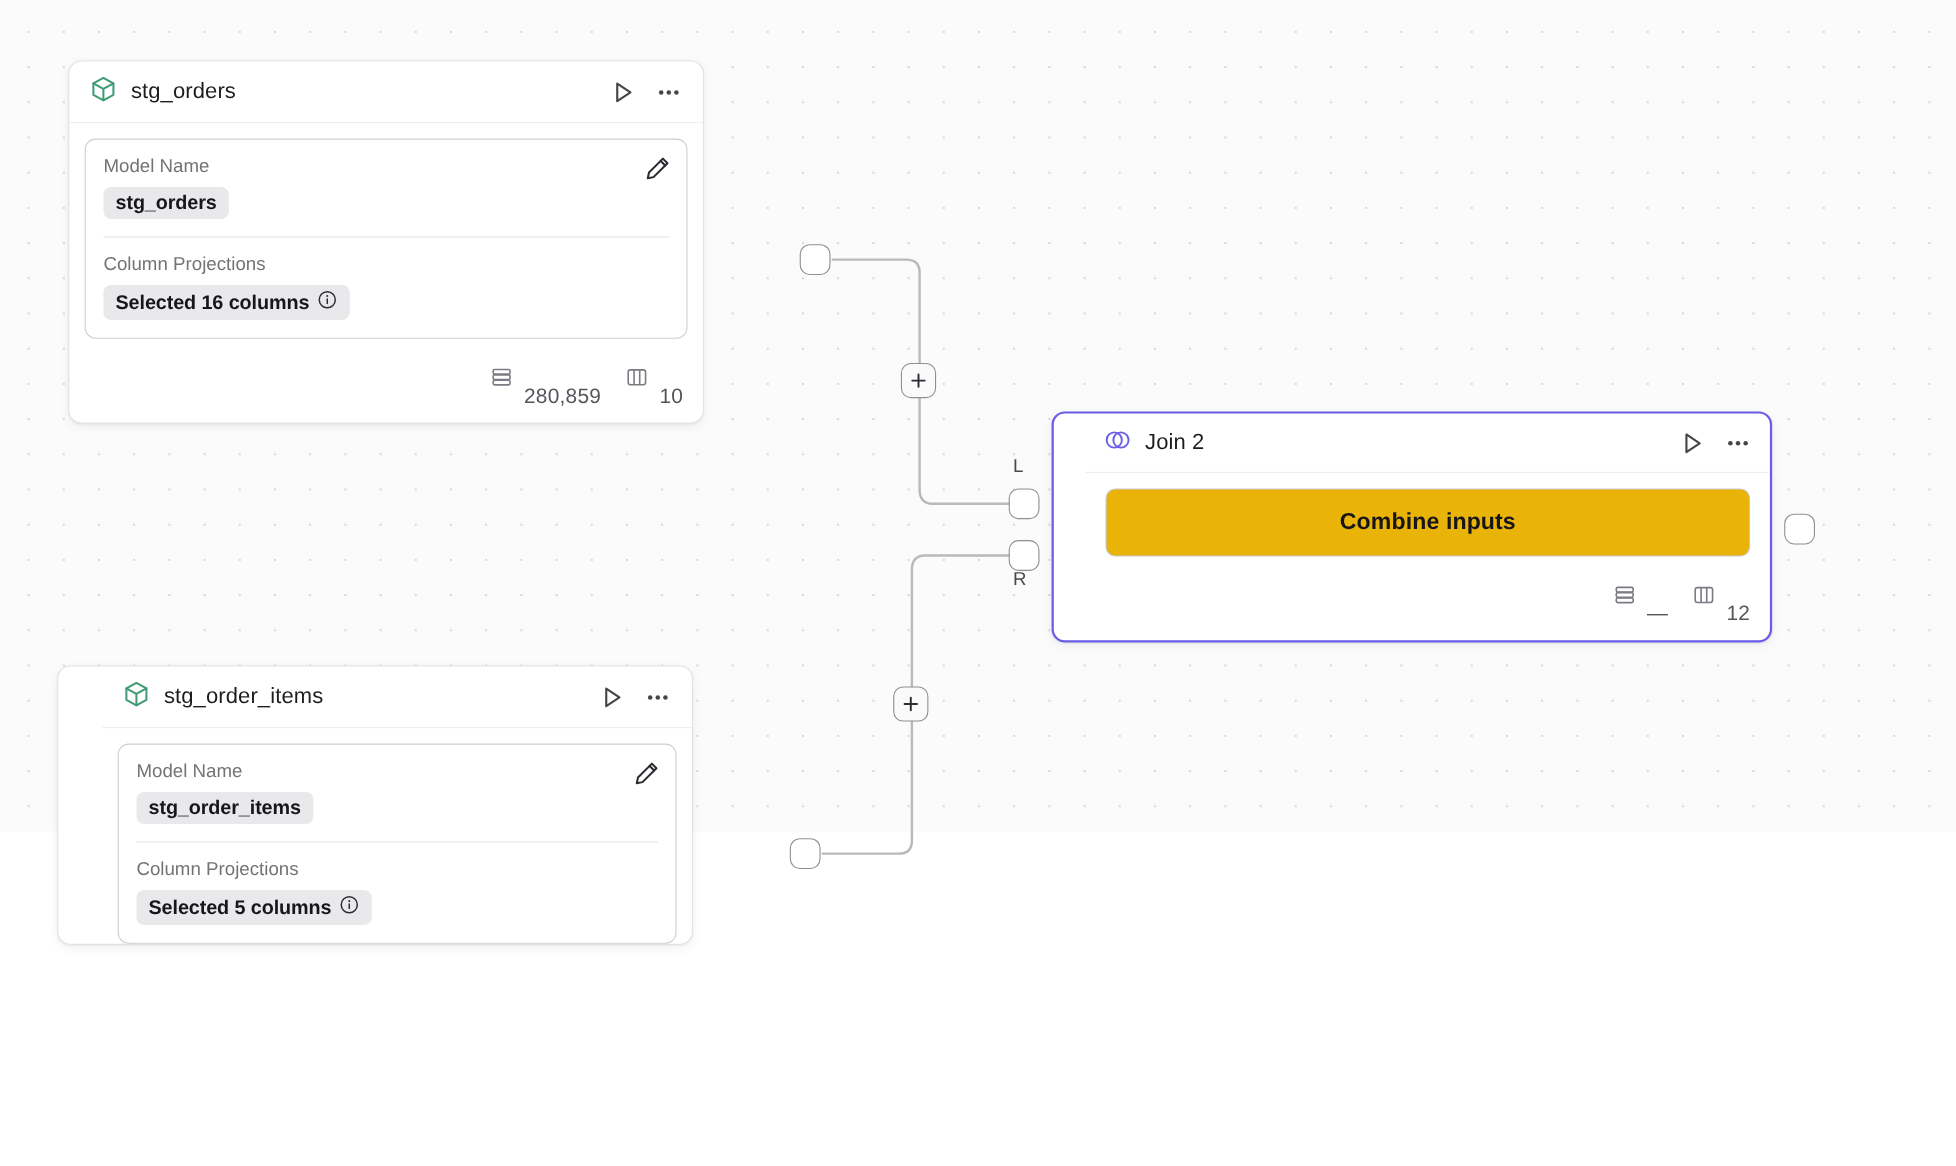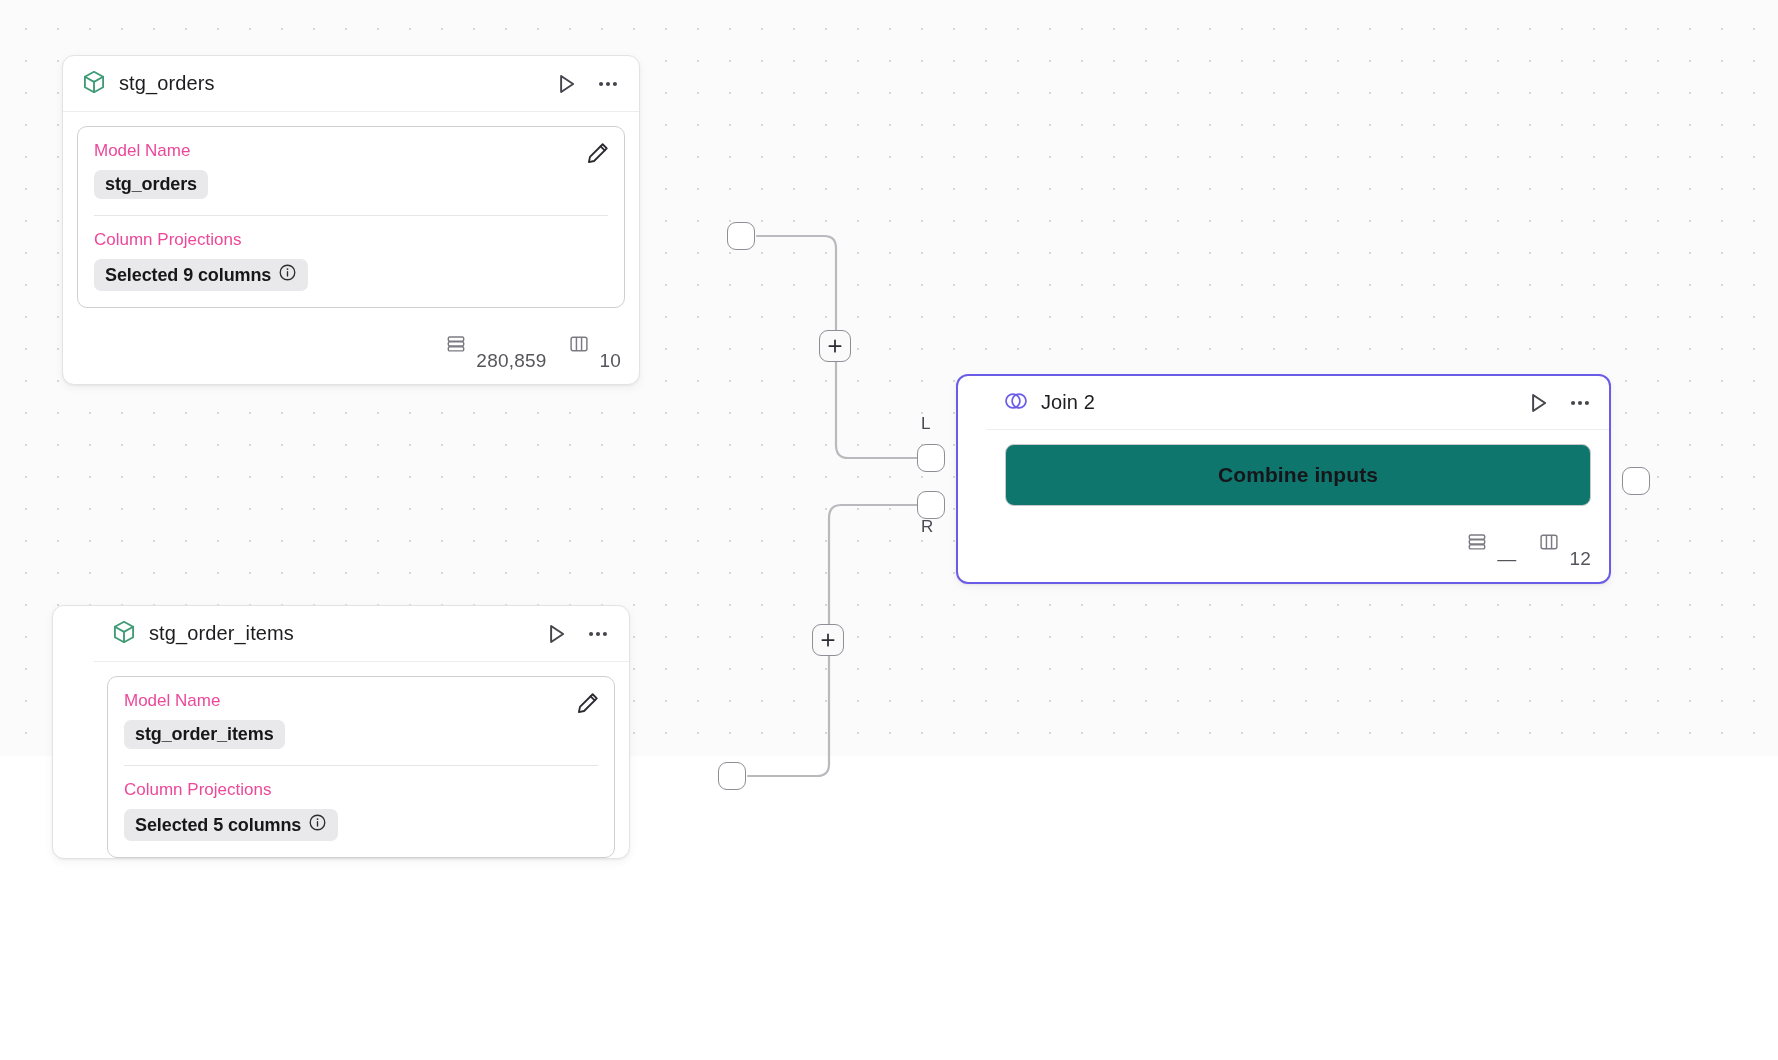--- a/index.html
+++ b/index.html
@@ -71,21 +71,21 @@
 
   .inner-card {
     border: 1px solid #cfcfd2;
     border-radius: 10px;
     padding: 14px 16px 16px 16px;
     position: relative;
   }
 
   .field-label {
     font-size: 17px;
-    color: #ec4899;
+    color: #737373;
     margin-bottom: 9px;
   }
 
   .chip {
     display: inline-flex;
     align-items: center;
     gap: 7px;
     background: #e9e9eb;
     border-radius: 7px;
     padding: 4px 11px;
@@ -127,21 +127,21 @@
     padding-left: 29px;
   }
   #node-join .node-header { height: 54px; padding: 0 16px; }
   #node-join .node-body { padding: 14px 18px 0 18px; }
 
   .combine-btn {
     width: 100%;
     height: 62px;
     border: 1px solid #c9c9cd;
     border-radius: 9px;
-    background: #0f766e;
+    background: #eab308;
     font-family: inherit;
     font-size: 21px;
     font-weight: 700;
     color: #16161a;
     cursor: pointer;
     letter-spacing: .1px;
   }
 
   
   .port {
@@ -233,21 +233,21 @@
 
         <div class="field-label">Model Name</div>
         <span class="chip">
           <span>stg_orders</span>
         </span>
 
         <div class="divider"></div>
 
         <div class="field-label">Column Projections</div>
         <span class="chip">
-          <span>Selected 9 columns</span>
+          <span>Selected 16 columns</span>
           <span>
             <svg width="19" height="19" viewBox="0 0 24 24" fill="none" stroke="#2b2b31" stroke-width="1.7" stroke-linecap="round">
               <circle cx="12" cy="12" r="9.2"></circle>
               <path d="M12 11v5.4"></path>
                 <circle cx="12" cy="7.7" r="1.15" fill="#2b2b31" stroke="none"></circle>
             </svg>
           </span>
         </span>
       </div>
     </div>

